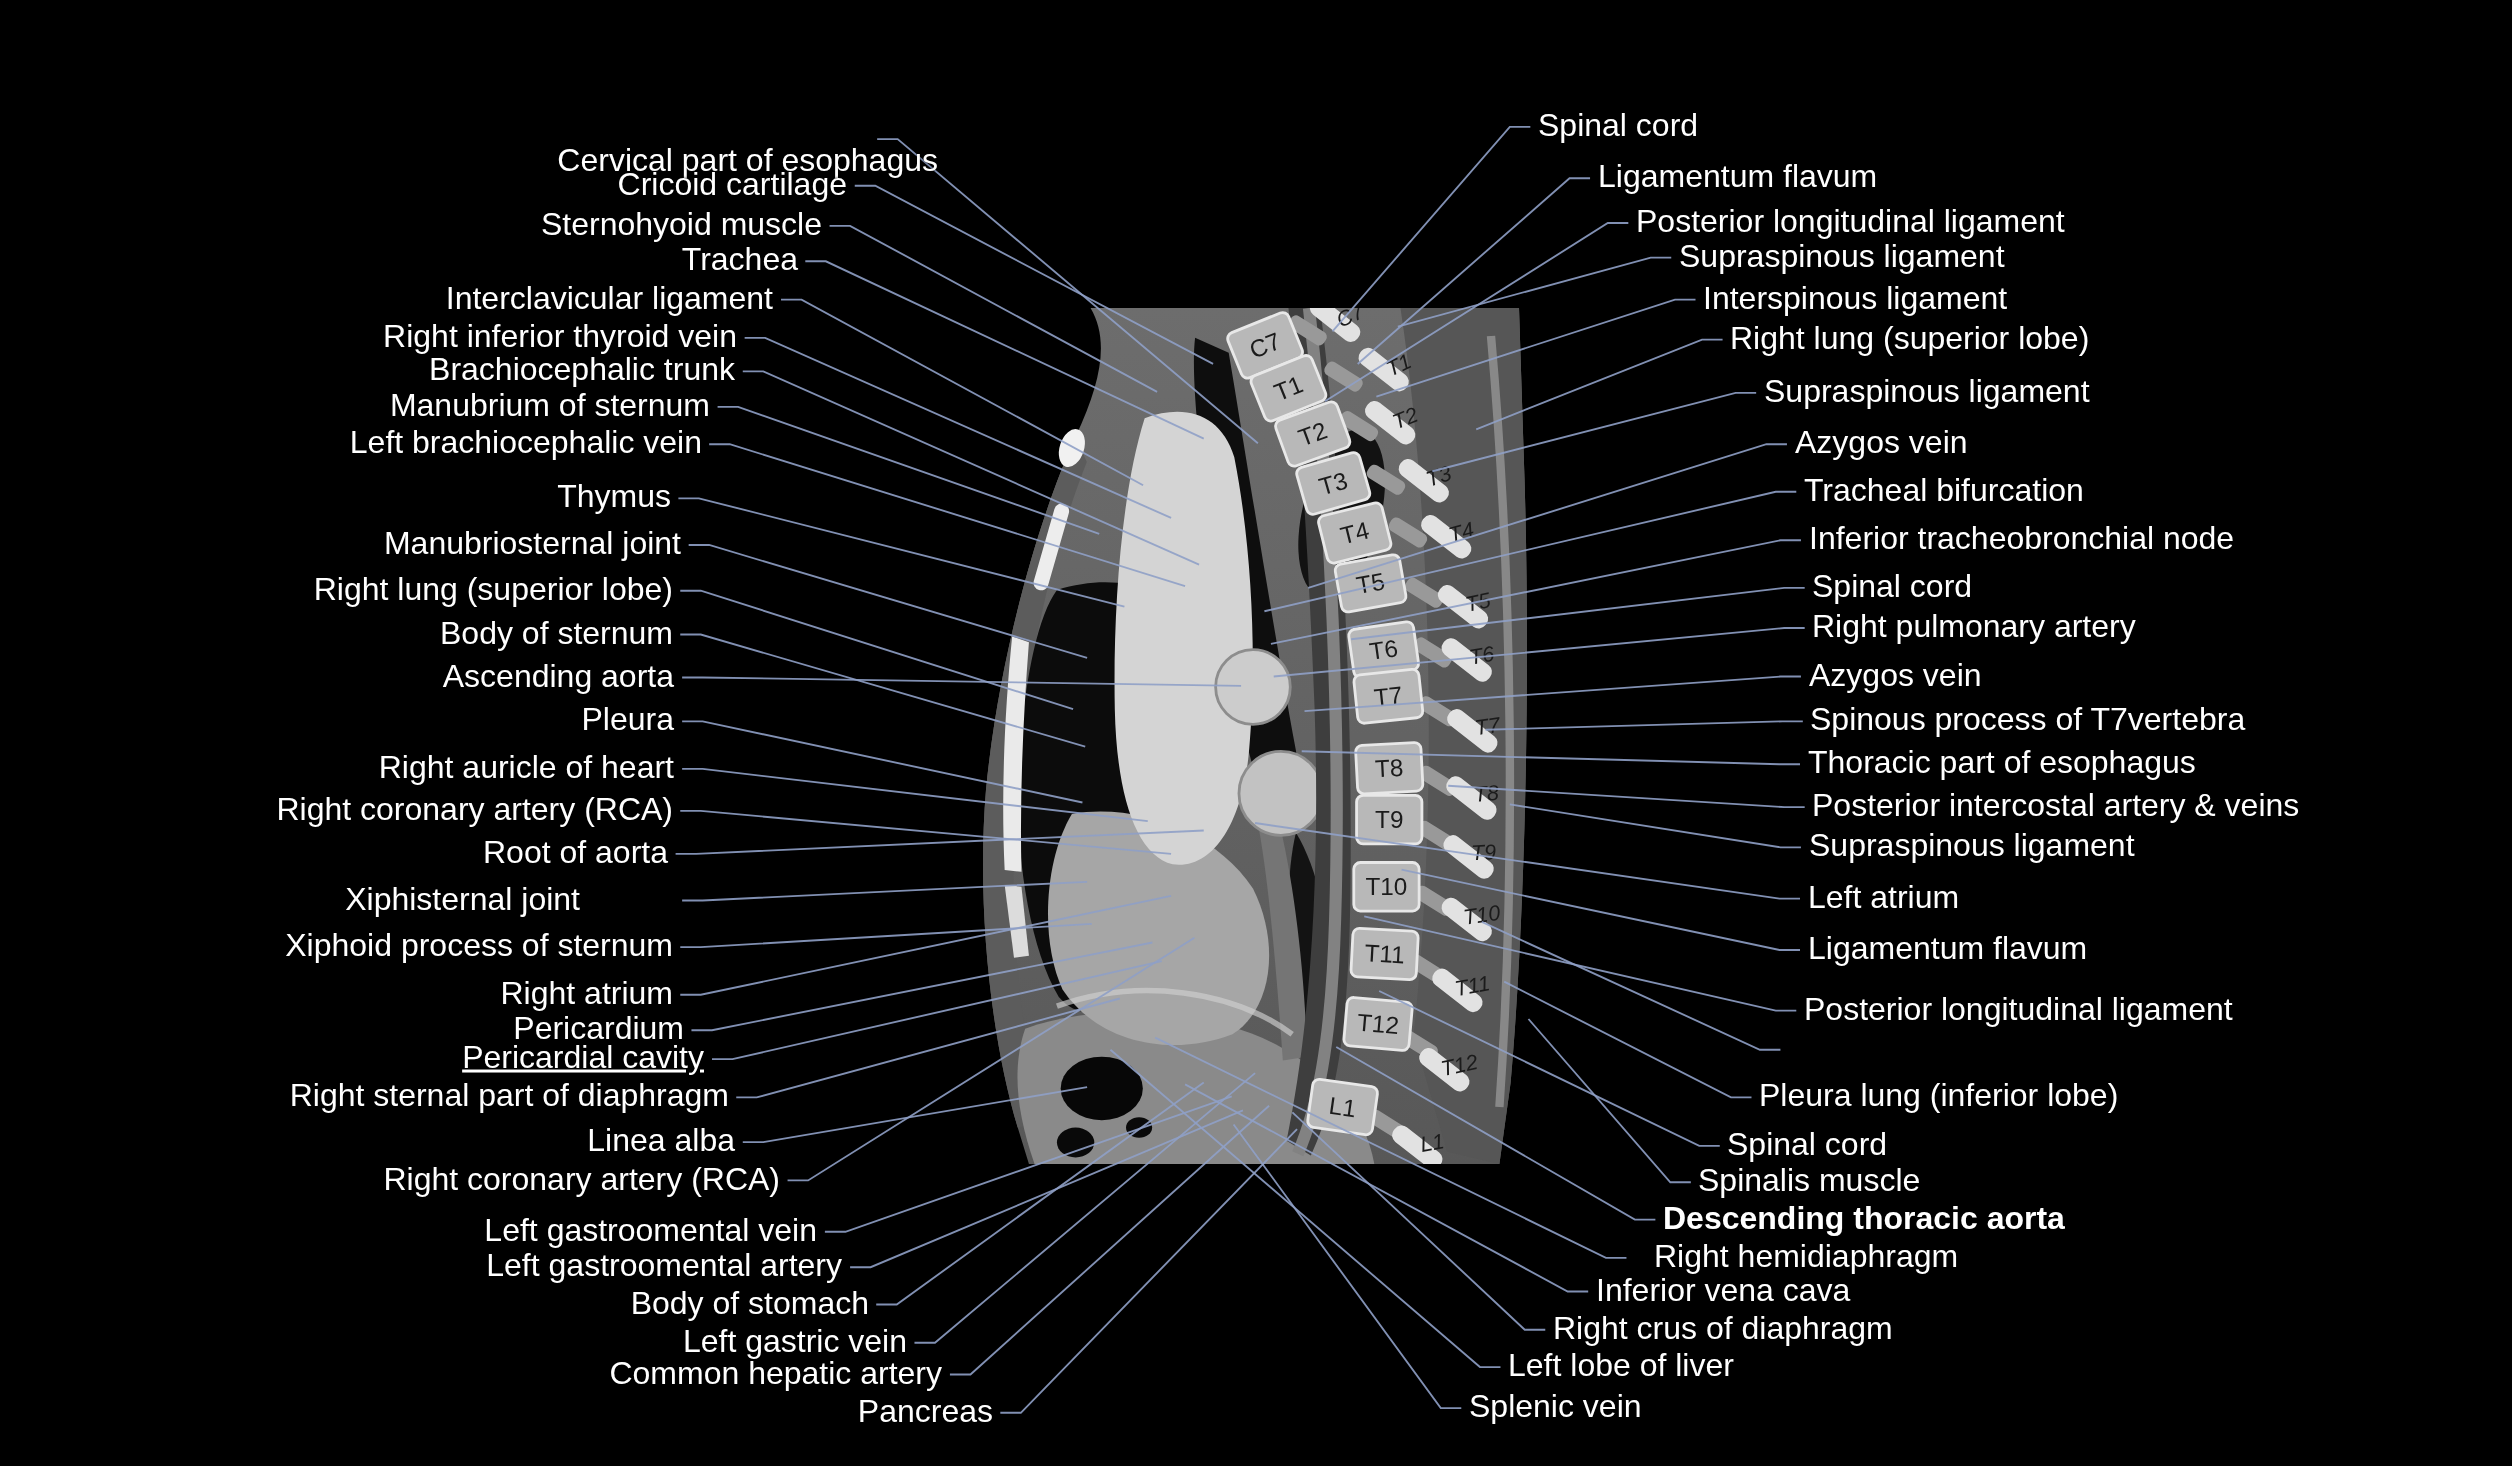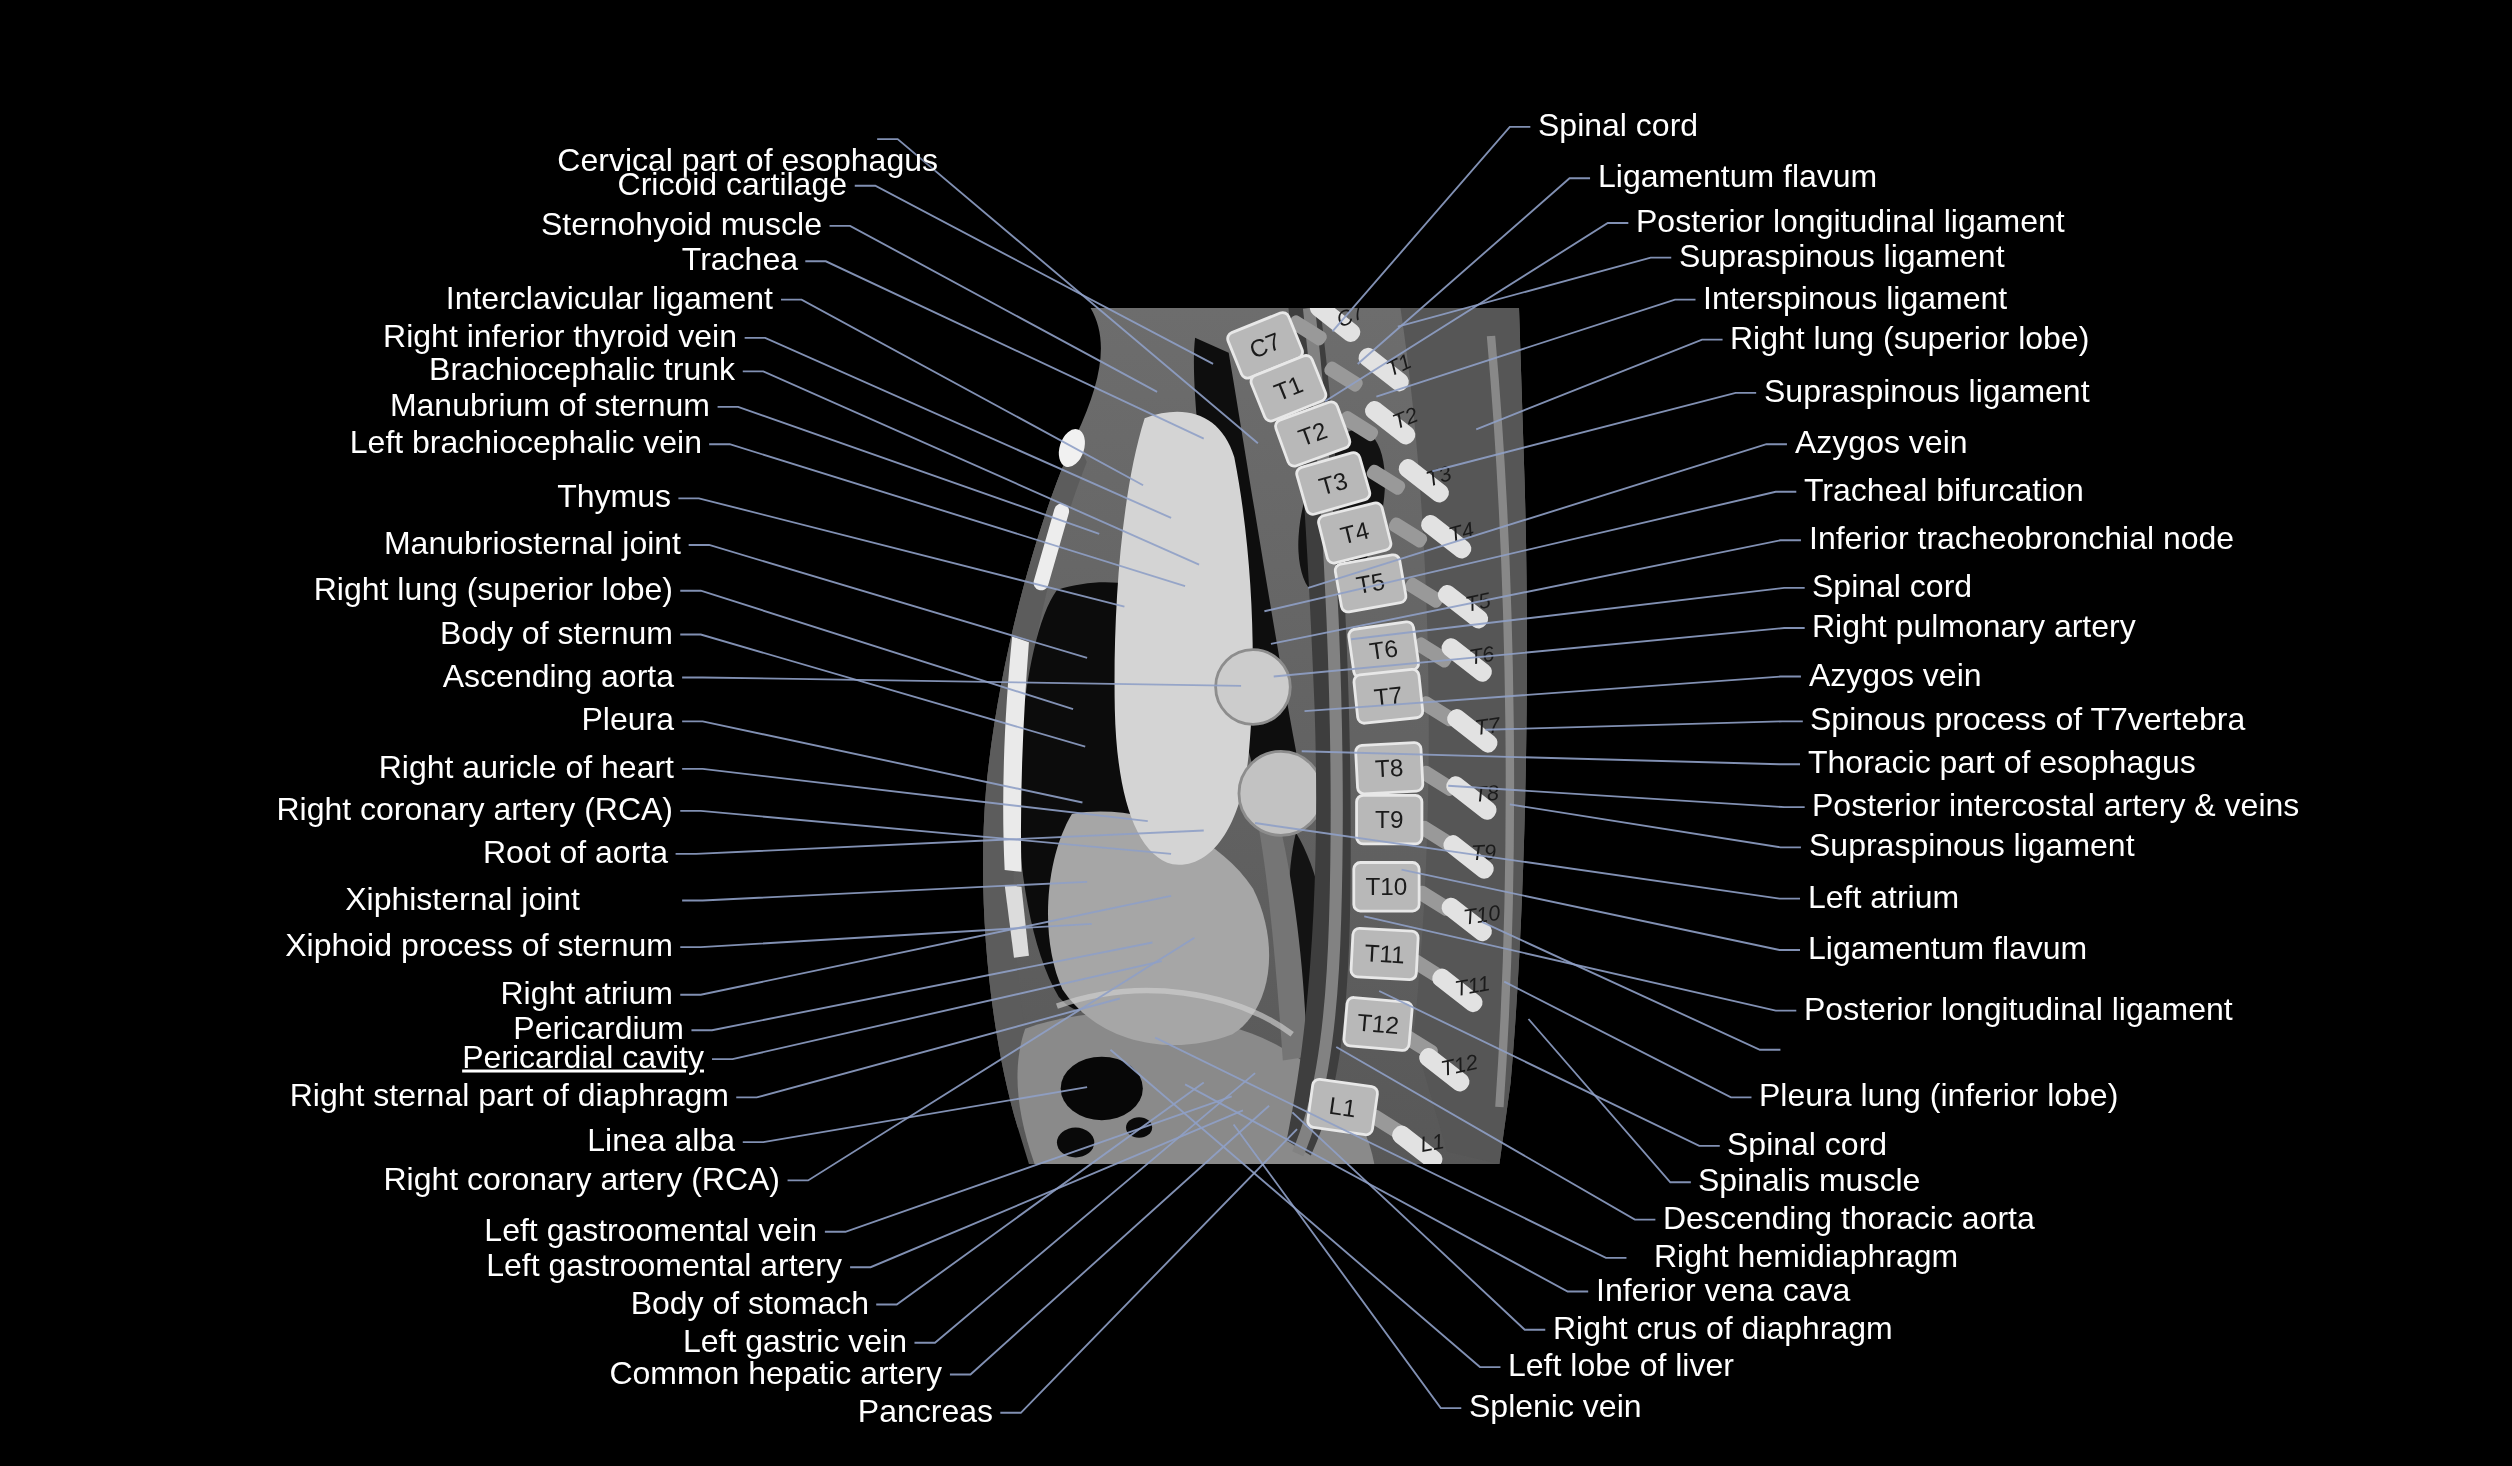--- a/index.html
+++ b/index.html
@@ -364,21 +364,21 @@
       <div class="anno right" style="left: 1810px; top: 721px;">Spinous process of T7vertebra</div>
       <div class="anno right" style="left: 1808px; top: 764px;">Thoracic part of esophagus</div>
       <div class="anno right" style="left: 1812px; top: 807px;">Posterior intercostal artery &amp; veins</div>
       <div class="anno right" style="left: 1809px; top: 847px;">Supraspinous ligament</div>
       <div class="anno right" style="left: 1808px; top: 899px;">Left atrium</div>
       <div class="anno right" style="left: 1808px; top: 950px;">Ligamentum flavum</div>
       <div class="anno right" style="left: 1804px; top: 1011px;">Posterior longitudinal ligament</div>
       <div class="anno right" style="left: 1759px; top: 1097px;">Pleura lung (inferior lobe)</div>
       <div class="anno right" style="left: 1727px; top: 1146px;">Spinal cord</div>
       <div class="anno right" style="left: 1698px; top: 1182px;">Spinalis muscle</div>
-      <div class="anno right" style="left: 1663px; top: 1220px;">Descending thoracic aorta</div>
+      <div class="anno right" style="left: 1663px; top: 1220px; font-weight: bold;">Descending thoracic aorta</div>
       <div class="anno right" style="left: 1634px; top: 1258px; margin-left: 20px;">Right hemidiaphragm</div>
       <div class="anno right" style="left: 1596px; top: 1292px;">Inferior vena cava</div>
       <div class="anno right" style="left: 1553px; top: 1330px;">Right crus of diaphragm</div>
       <div class="anno right" style="left: 1508px; top: 1367px;">Left lobe of liver</div>
       <div class="anno right" style="left: 1469px; top: 1408px; text-align: center;">Splenic vein</div>
     </div>
 </div>
 
 
 </body></html>

